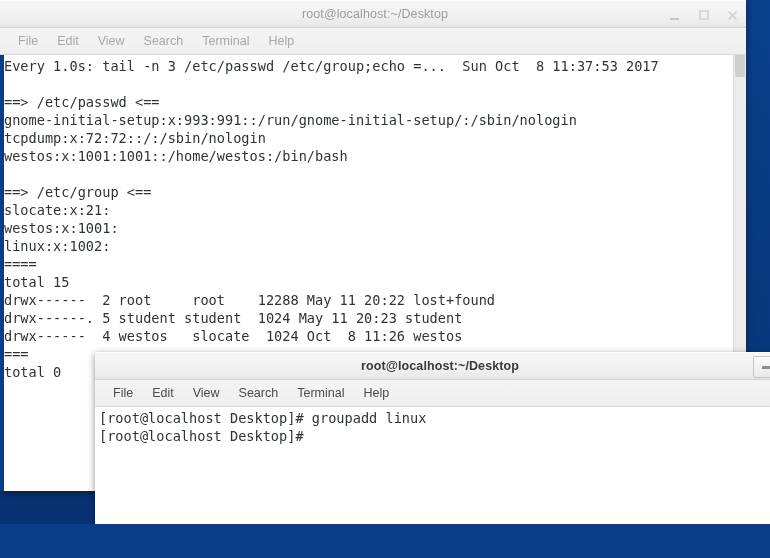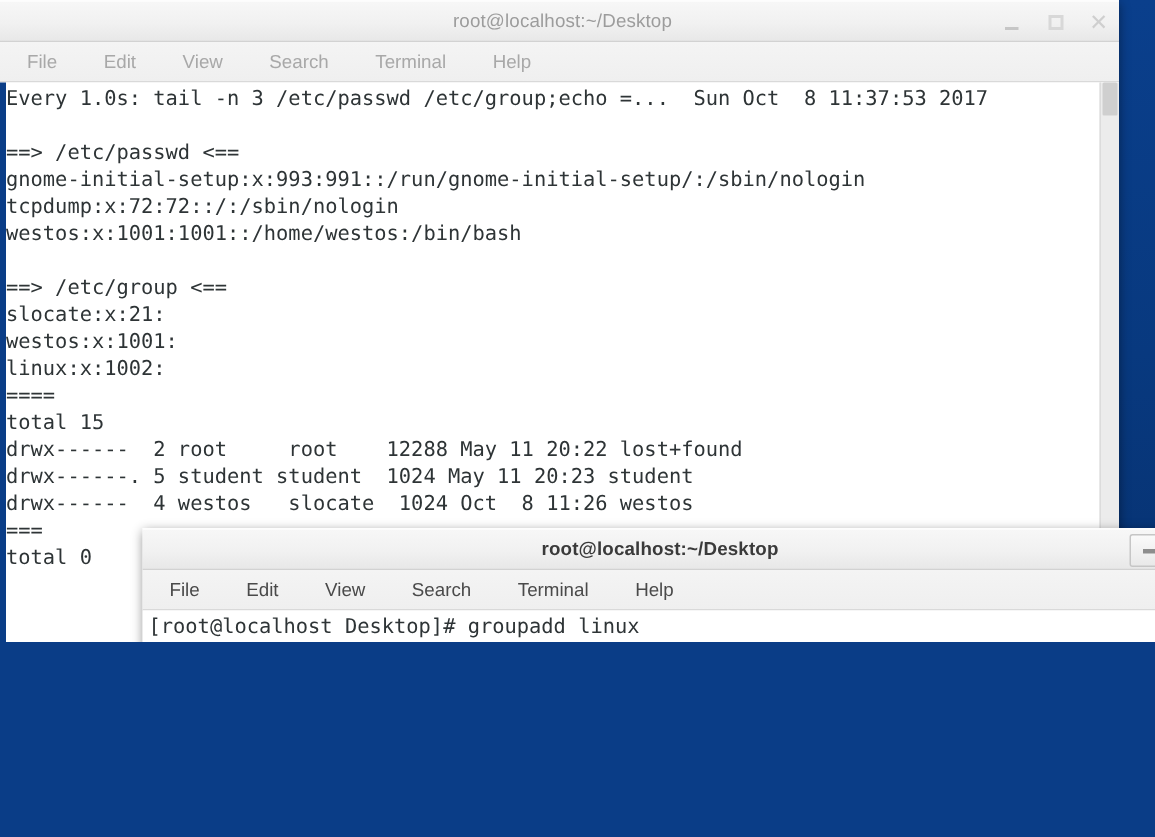--- a/index.html
+++ b/index.html
@@ -8,21 +8,21 @@
     width: 770px;
     height: 558px;
     overflow: hidden;
     background: #0a3d87;
     font-family: "Liberation Sans", sans-serif;
   }
 
   #screen {
     position: relative;
     width: 770px;
-    height: 428px;
+    height: 524px;
     background: #0a3d87;
     overflow: hidden;
   }
 
   
   .desktop {
     position: absolute;
     inset: 0;
     background: linear-gradient(180deg, #0a3f8c 0%, #08397f 55%, #073271 100%);
   }
@@ -106,21 +106,21 @@
     width: 9px; height: 3px; background: #8d8d8d; margin-top: 0;
   }
 
   
   .menubar {
     height: 27px;
     flex: 0 0 27px;
     display: flex;
     align-items: center;
     padding-left: 10px;
-    gap: 15px;
+    gap: 3px;
     background: linear-gradient(180deg, #f4f4f4 0%, #efefef 100%);
     border-bottom: 1px solid #d9d9d9;
   }
 
   .menuitem {
     font-size: 12.5px;
     padding: 3px 8px;
     white-space: nowrap;
   }
   .win-inactive .menuitem { color: #a8a8a8; }

